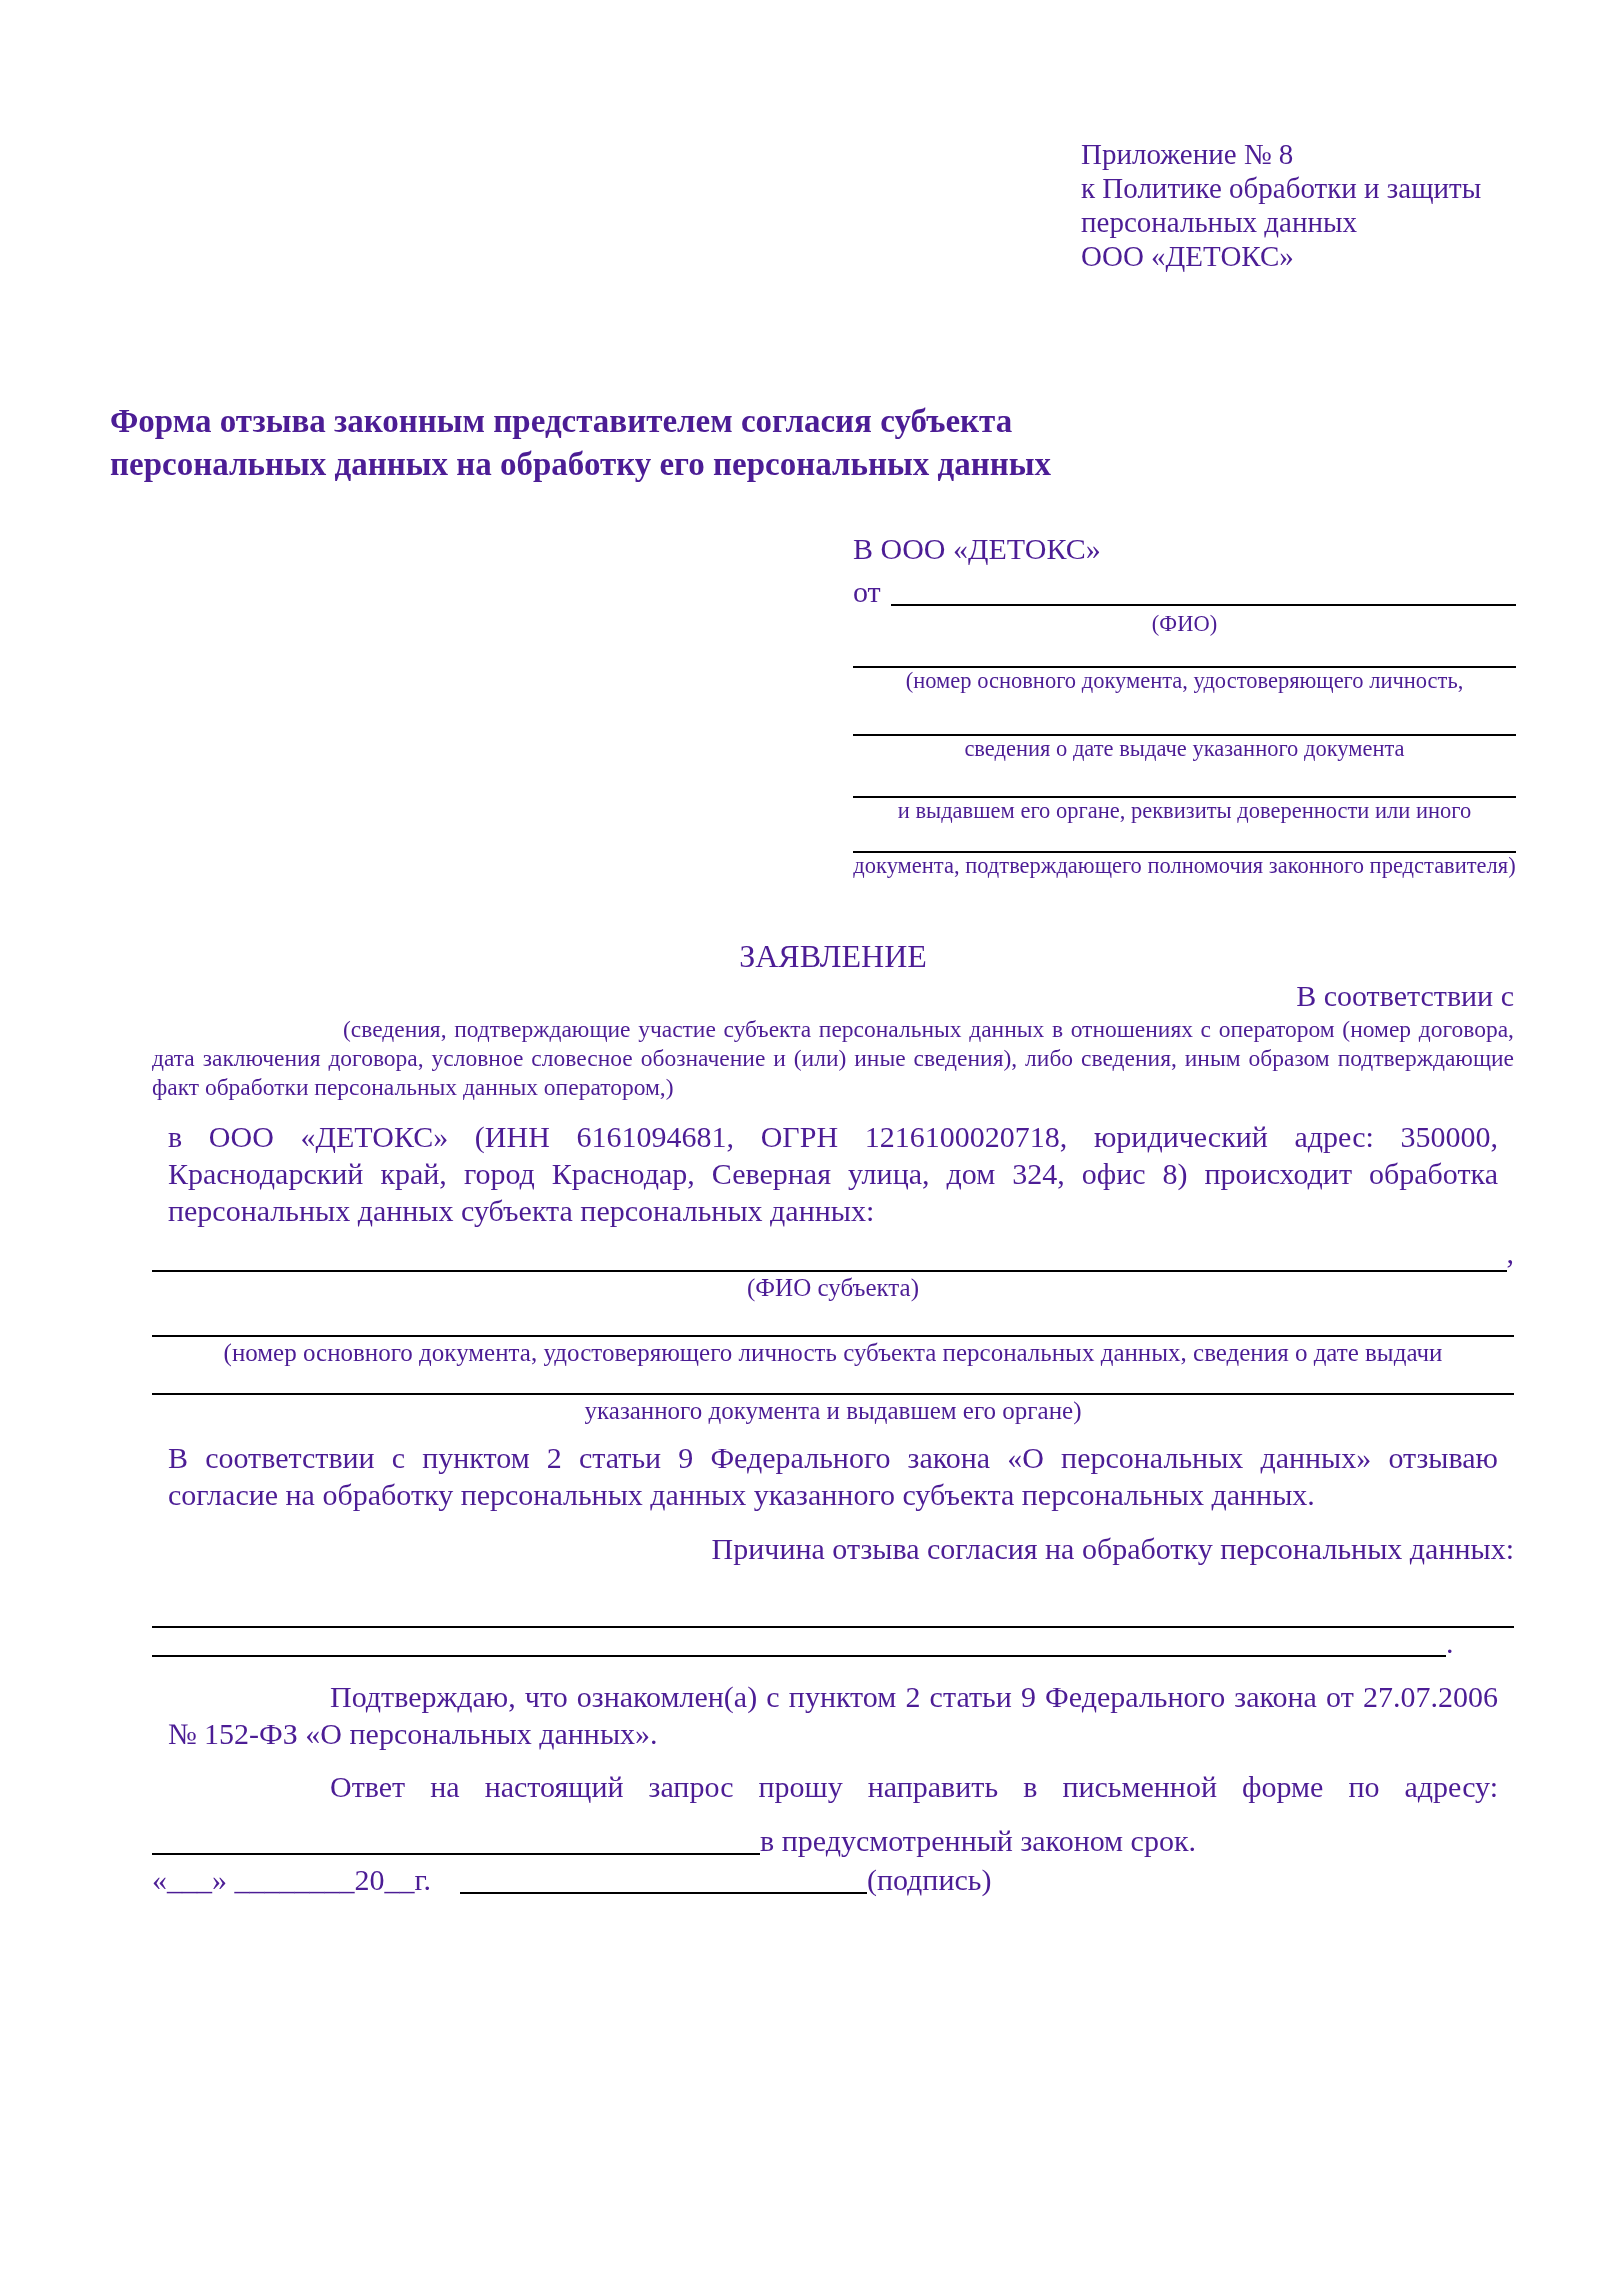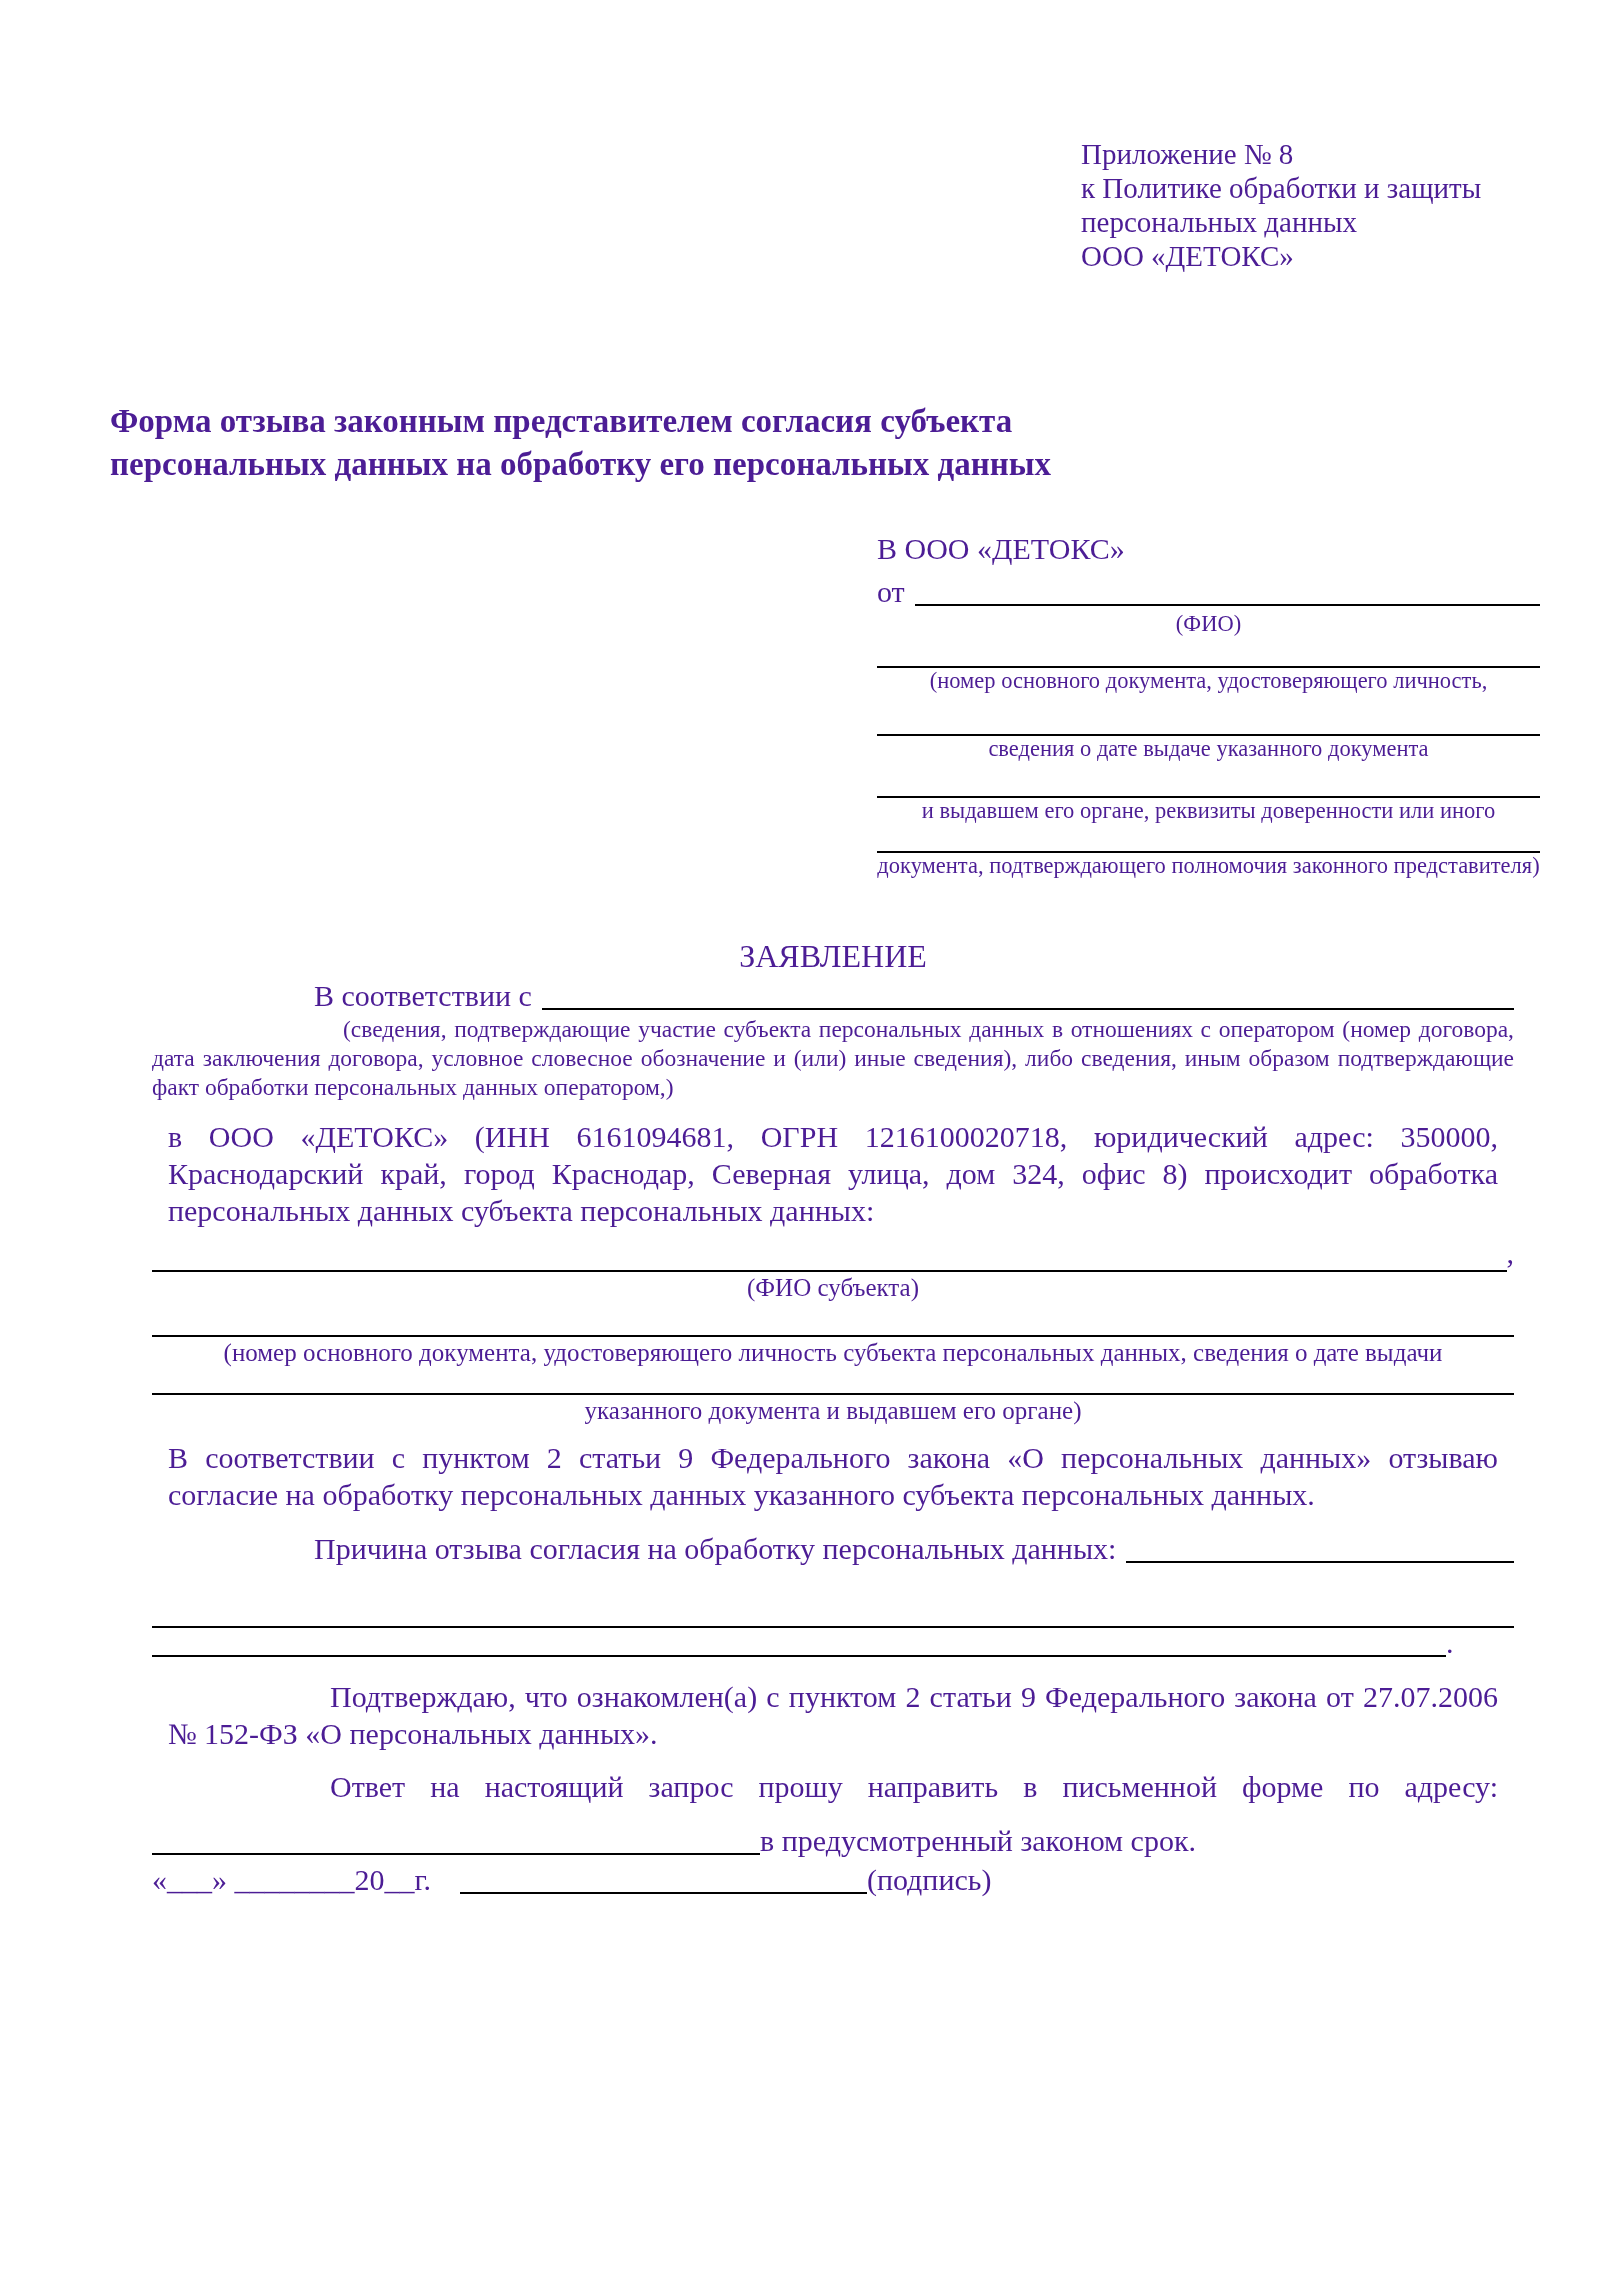--- a/index.html
+++ b/index.html
@@ -7,33 +7,33 @@
     position:relative; width:1614px; height:2294px; background:#ffffff;
     color:#4c1d95; font-family:Liberation Serif, serif;
     font-size:30px; line-height:39px; overflow:hidden;
   }
   
   .appendix { position:absolute; left:1081px; top:137px; font-size:29px; line-height:34px; }
   
   .title { position:absolute; left:110px; top:400px; width:1402px; 
            font-weight:bold; font-size:33px; line-height:43px; }
   
-  .addressee { position:absolute; left:877px; top:531px; width:663px; }
+  .addressee { position:absolute; left:853px; top:531px; width:663px; }
   .addr-to { line-height:35px; }
   .frow { display:flex; align-items:flex-end; }
   .frow .lbl { white-space:nowrap; }
   .fill { flex:1 1 auto; border-bottom:2.9px solid #000; margin:0 0 4.9px 9.8px; }
   .addr-from { margin-top:9.8px; height:35px; }
   .acaption { font-size:22.5px; line-height:26.5px; text-align:center; white-space:nowrap; }
   .fblank { border-bottom:2.9px solid #000; }
   .fb1 { height:29px; } .fb2 { height:39px; } .fb3 { height:34px; } .fb4 { height:26.5px; }
   
   .main { position:absolute; left:152px; top:937px; width:1362px; }
   .heading { text-align:center; font-size:32px; line-height:39px; }
-  .introw { height:39px; padding-left:162px; }
+  .introw { height:39px; padding-left:162px;flex-direction:column; }
   .note { font-size:23.5px; line-height:29px; text-align:justify; text-indent:191px; }
   p.body { margin:16px; text-align:justify; line-height:37px; }
   .ind { text-indent:162px; }
   .jlast { text-align-last:justify; }
   .op { margin-top:2px; }
   .ccaption { font-size:25px; line-height:23.5px; padding-top:3.9px; text-align:center; white-space:nowrap; }
   .subjrow { height:27.4px; }
   .subjrow .fill { margin-left:0; margin-bottom:0; }
   .bblank { border-bottom:2.9px solid #000; }
   .b1 { height:35px; } .b2 { height:29px; } .b3 { height:58px; }

